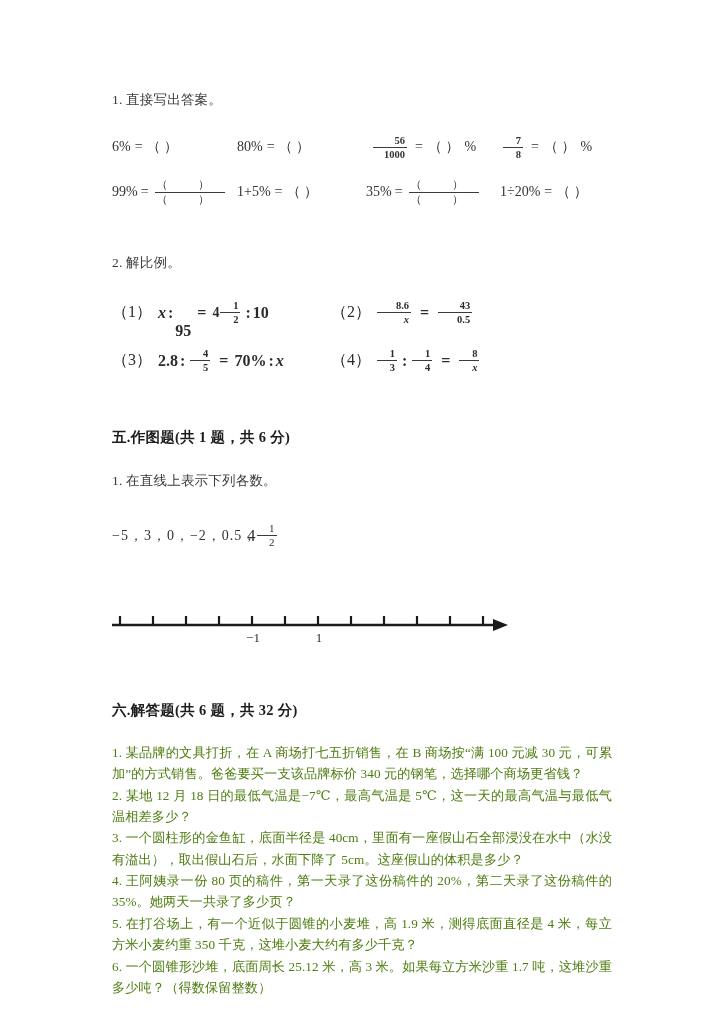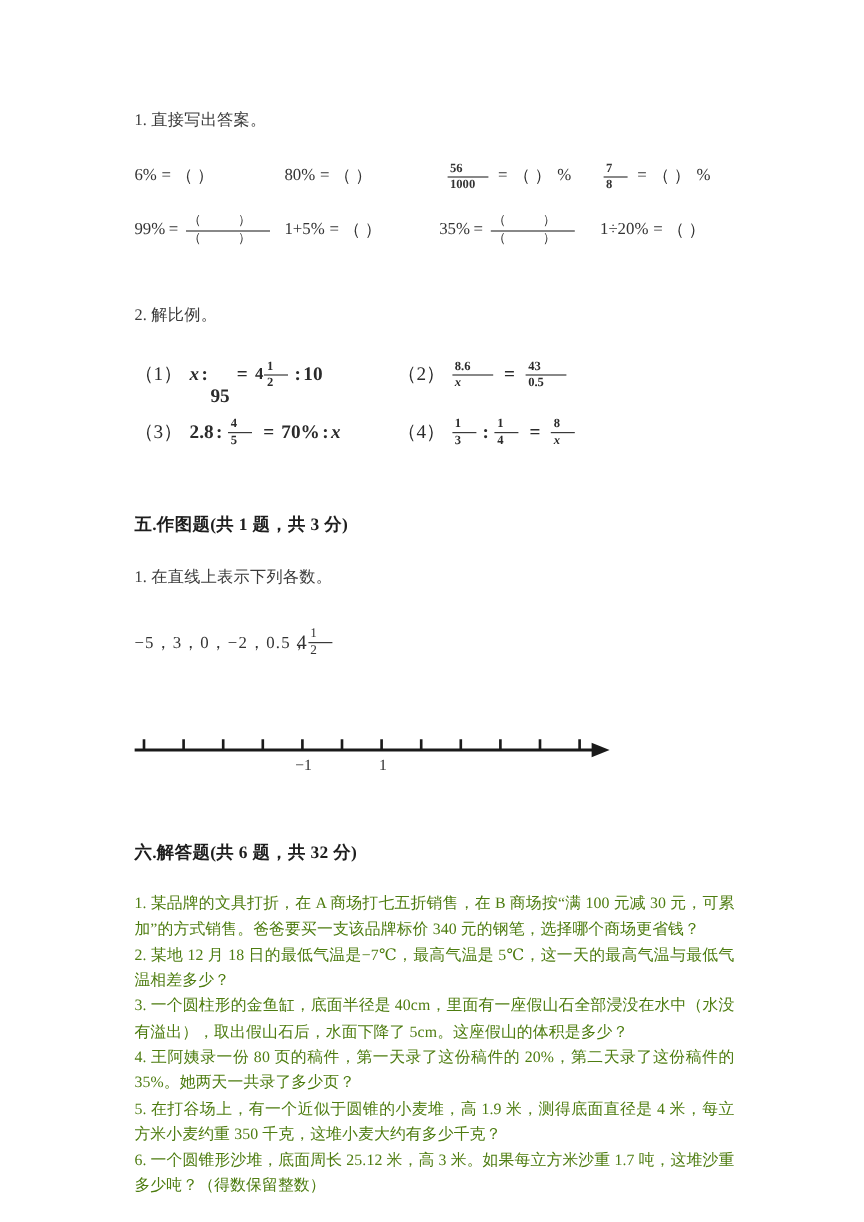--- a/index.html
+++ b/index.html
@@ -62,21 +62,21 @@
     display: flex;
     align-items: center;
     height: 34px;
   }
   .paren-blank { letter-spacing: 0; }
 
   
   .frac {
     display: inline-flex;
     flex-direction: column;
-    align-items: flex-start;
+    align-items: flex-end;
     justify-content: center;
     vertical-align: middle;
     margin: 0 3px;
     line-height: 1.05;
     font-size: 10.5px;
     font-weight: bold;
   }
   .frac .num { padding: 0 2px; }
   .frac .den { padding: 0 2px; }
   .frac .bar {
@@ -277,21 +277,21 @@
         <span style="padding:0 6px;font-weight:bold;">=</span>
         <span class="frac">
           <span class="num">8</span>
           <span class="bar"></span>
           <span class="den ital">x</span>
         </span>
       </div>
     </div>
 
     <div style="height:50px"></div>
-    <div class="section-title">五.作图题(共 1 题，共 3 分)</div>
+    <div class="section-title">五.作图题(共 1 题，共 6 分)</div>
 
     <div style="height:24px"></div>
     <div class="qhead">1. 在直线上表示下列各数。</div>
 
     <div style="height:28px"></div>
 
     <div class="mathrow" style="height:36px;">
       <div class="cell" style="left:0px;font-size:14px;letter-spacing:1px;">−5，3，0，−2，0.5，</div>
       <div class="cell" style="left:135px;">
         <span class="mixed">

